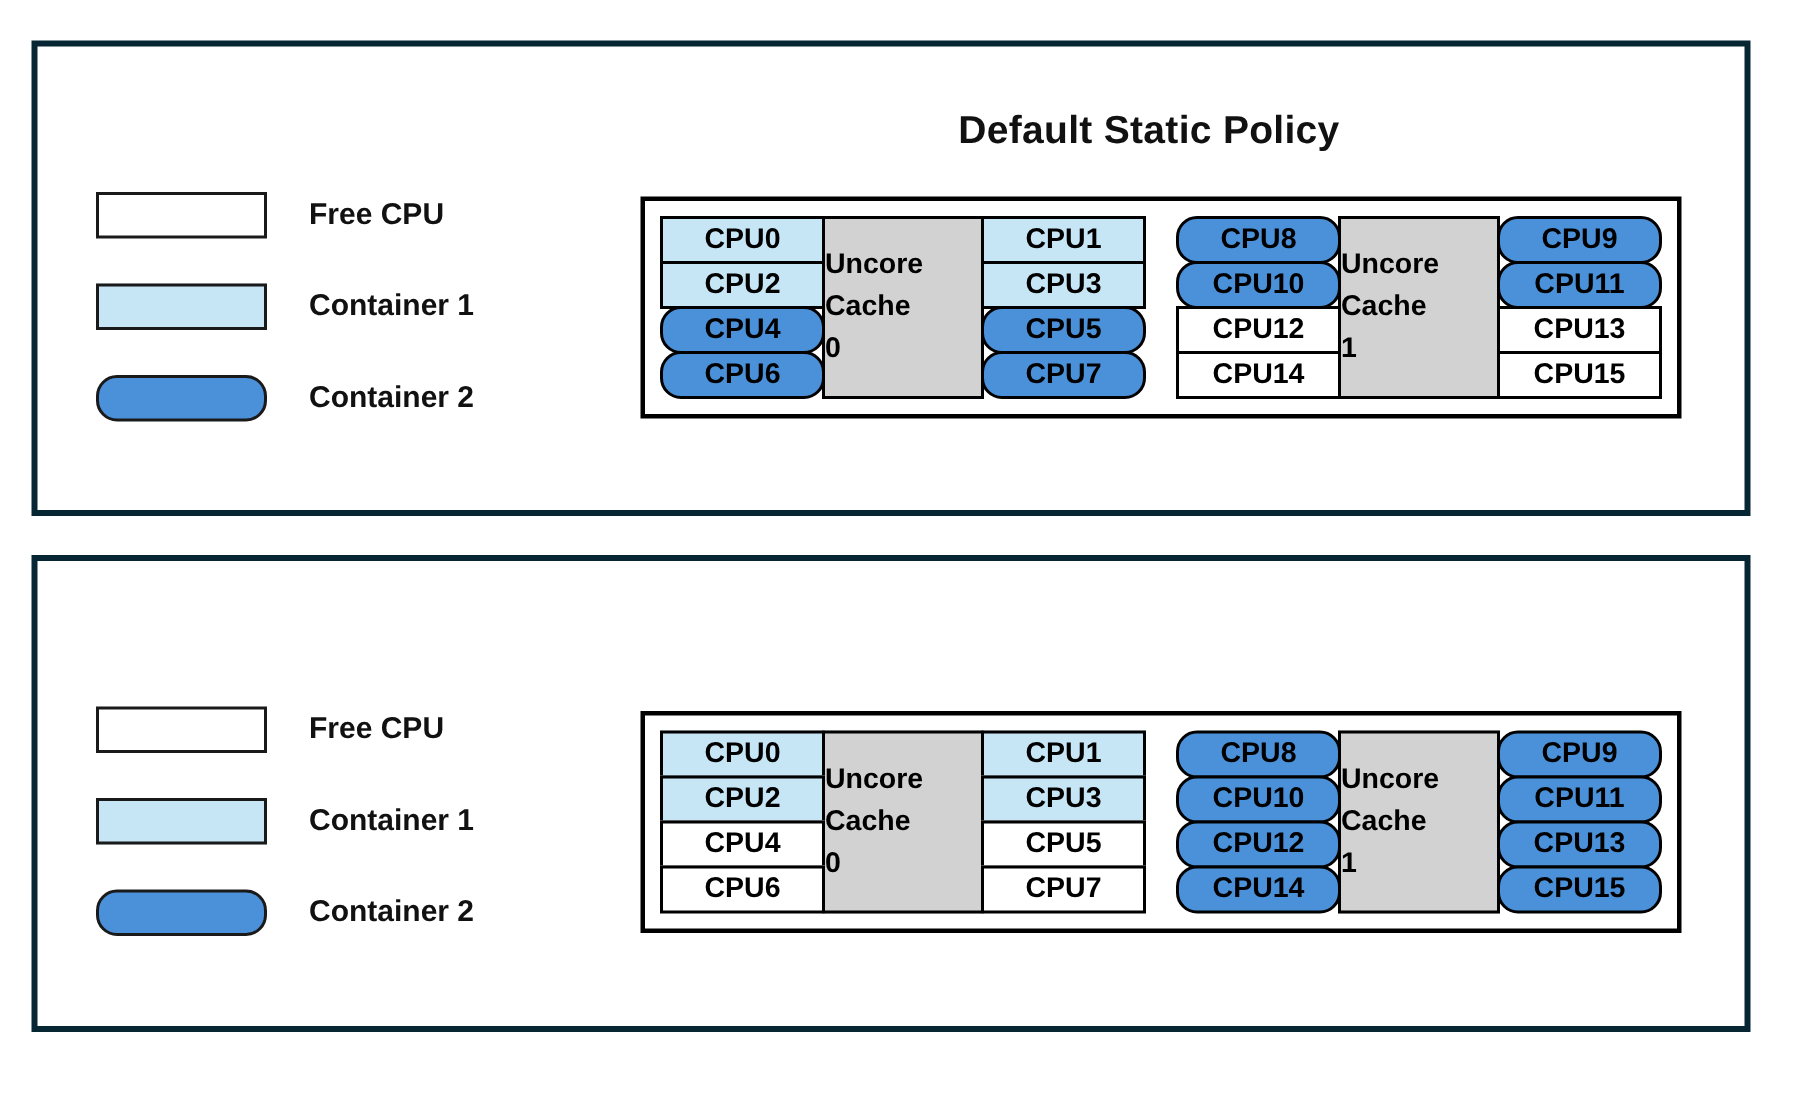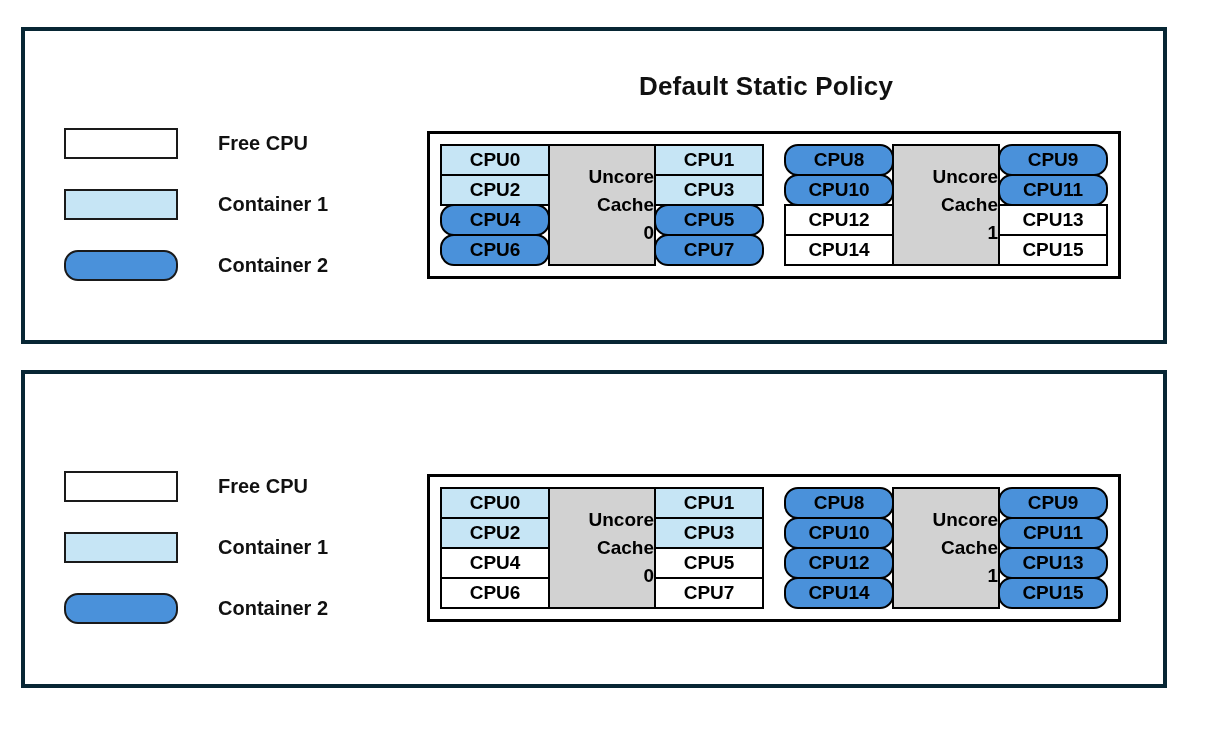--- a/index.html
+++ b/index.html
@@ -33,21 +33,21 @@
     white-space: nowrap;
   }
 
   .legend {
     position: absolute;
     left: 39px; top: 97px;
     display: flex;
     flex-direction: column;
     gap: 30px;
   }
-  .legend-row { display: flex; align-items: center; gap: 40px; height: 31px; text-align: right; }
+  .legend-row { display: flex; align-items: center; gap: 28px; height: 31px; text-align: right; }
   .swatch {
     width: 114px; height: 31px;
     border: 2px solid #1a1a1a;
     flex: none;
   }
   .legend-label {
     font-size: 20px;
     font-weight: bold;
     color: #111111;
     white-space: nowrap;
@@ -79,21 +79,21 @@
   .type-container1 { background: var(--container1, #c6e5f5); }
   .type-container2 { background: var(--container2, #4a91da); border-radius: 14px; }
 
   .uncore {
     z-index: 0;
     width: 108px; height: 122px;
     margin-left: -2px; margin-right: -2px;
     background: var(--uncore-bg, #d2d2d2);
     border: 2px solid var(--cell-border, #000);
     display: flex; flex-direction: column;
-    align-items: flex-end; justify-content: center;
+    align-items: flex-start; justify-content: center;
     font-size: 19px;
     font-weight: bold;
     line-height: 28px;
     color: #000000;
     text-align: center;
   }
 </style>
 </head>
 <body>
 

